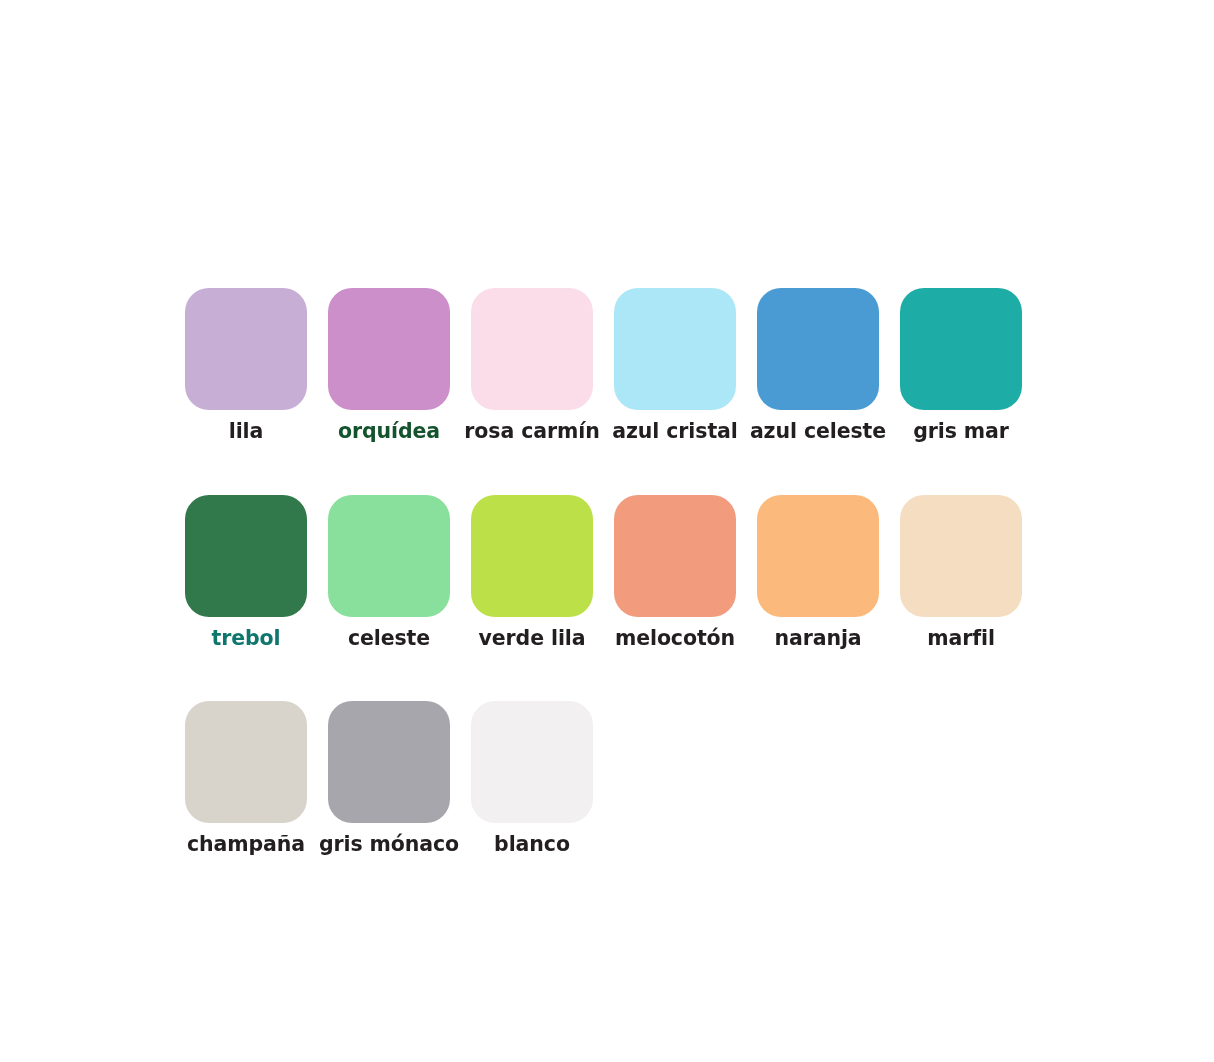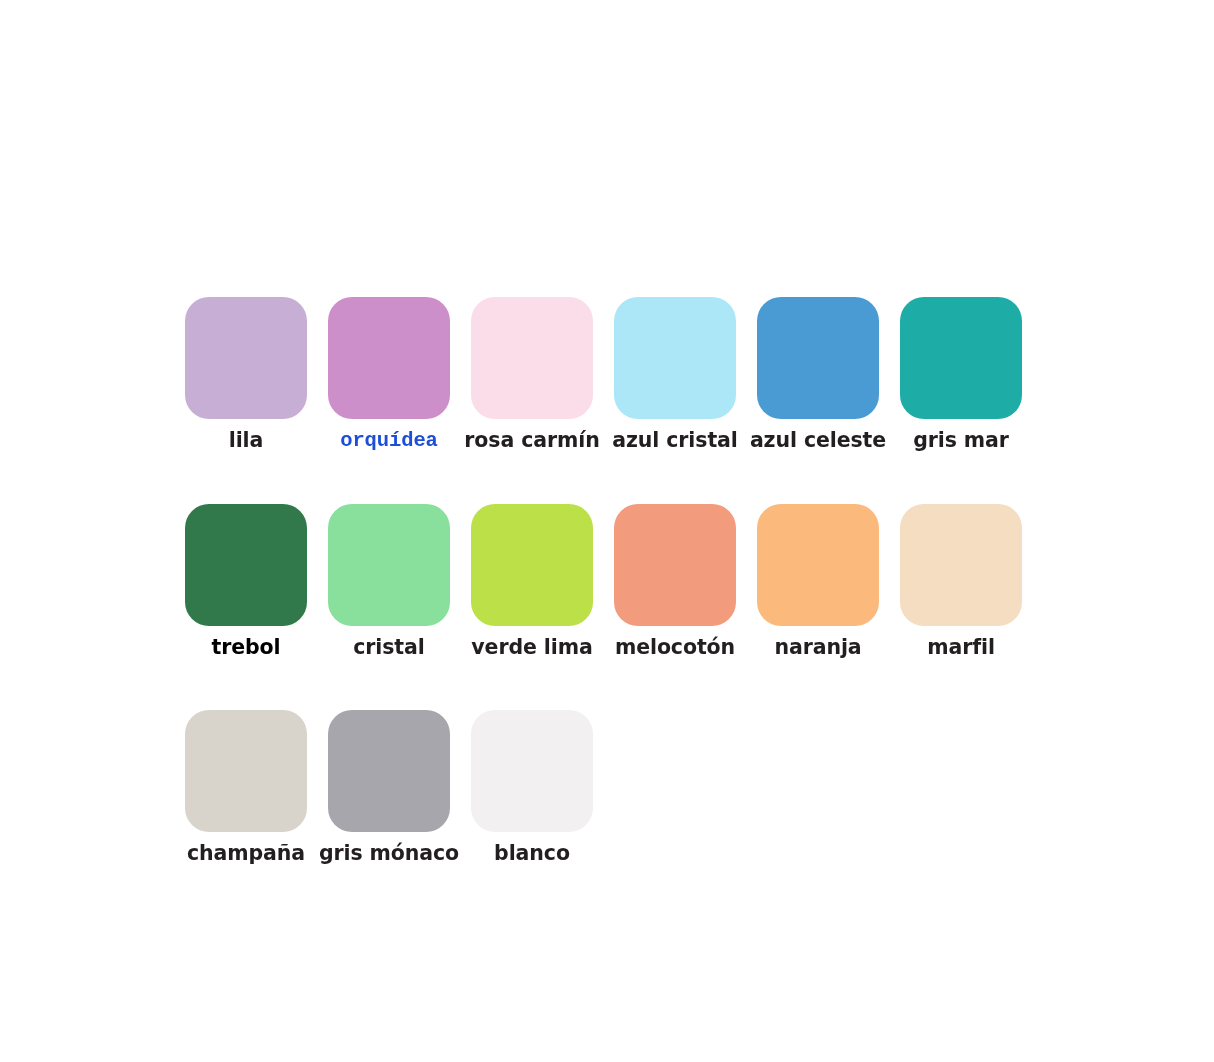--- a/index.html
+++ b/index.html
@@ -12,21 +12,21 @@
     width: 1214px;
     height: 1062px;
     position: relative;
     font-family: "DejaVu Sans", "Liberation Sans", sans-serif;
     overflow: hidden;
   }
 
   #palette {
     position: absolute;
     left: 185px;
-    top: 297px;
+    top: 288px;
     width: 840px;
   }
 
   .swatch-row {
     display: flex;
     flex-direction: row;
     align-items: flex-start;
     margin-bottom: 52px;
   }
   .swatch-row:last-child { margin-bottom: 0; }
@@ -62,21 +62,21 @@
 <body style="background-color: rgb(255, 255, 255);">
 
 <div id="palette">
     <div class="swatch-row">
       <div class="swatch-cell">
         <div class="swatch-chip" style="background-color: rgb(198, 174, 213);"></div>
         <div class="swatch-label" style="color: rgb(35, 31, 32);">lila</div>
       </div>
       <div class="swatch-cell">
         <div class="swatch-chip" style="background-color: rgb(205, 143, 202);"></div>
-        <div class="swatch-label" style="color: #1d4ed8; font-family: Liberation Mono, monospace;">orquídea</div>
+        <div class="swatch-label" style="color: #14532d;">orquídea</div>
       </div>
       <div class="swatch-cell">
         <div class="swatch-chip" style="background-color: rgb(251, 220, 233);"></div>
         <div class="swatch-label" style="color: rgb(35, 31, 32);">rosa carmín</div>
       </div>
       <div class="swatch-cell">
         <div class="swatch-chip" style="background-color: rgb(172, 231, 247);"></div>
         <div class="swatch-label" style="color: rgb(35, 31, 32);">azul cristal</div>
       </div>
       <div class="swatch-cell">
@@ -84,29 +84,29 @@
         <div class="swatch-label" style="color: rgb(35, 31, 32);">azul celeste</div>
       </div>
       <div class="swatch-cell">
         <div class="swatch-chip" style="background-color: rgb(30, 173, 166);"></div>
         <div class="swatch-label" style="color: rgb(35, 31, 32);">gris mar</div>
       </div>
     </div>
     <div class="swatch-row">
       <div class="swatch-cell">
         <div class="swatch-chip" style="background-color: rgb(49, 121, 75);"></div>
-        <div class="swatch-label" style="color: #000000;">trebol</div>
+        <div class="swatch-label" style="color: #0f766e;">trebol</div>
       </div>
       <div class="swatch-cell">
         <div class="swatch-chip" style="background-color: rgb(136, 224, 156);"></div>
-        <div class="swatch-label" style="color: rgb(35, 31, 32);">cristal</div>
+        <div class="swatch-label" style="color: rgb(35, 31, 32);">celeste</div>
       </div>
       <div class="swatch-cell">
         <div class="swatch-chip" style="background-color: rgb(188, 224, 72);"></div>
-        <div class="swatch-label" style="color: rgb(35, 31, 32);">verde lima</div>
+        <div class="swatch-label" style="color: rgb(35, 31, 32);">verde lila</div>
       </div>
       <div class="swatch-cell">
         <div class="swatch-chip" style="background-color: rgb(242, 155, 125);"></div>
         <div class="swatch-label" style="color: rgb(35, 31, 32);">melocotón</div>
       </div>
       <div class="swatch-cell">
         <div class="swatch-chip" style="background-color: rgb(251, 186, 123);"></div>
         <div class="swatch-label" style="color: rgb(35, 31, 32);">naranja</div>
       </div>
       <div class="swatch-cell">

